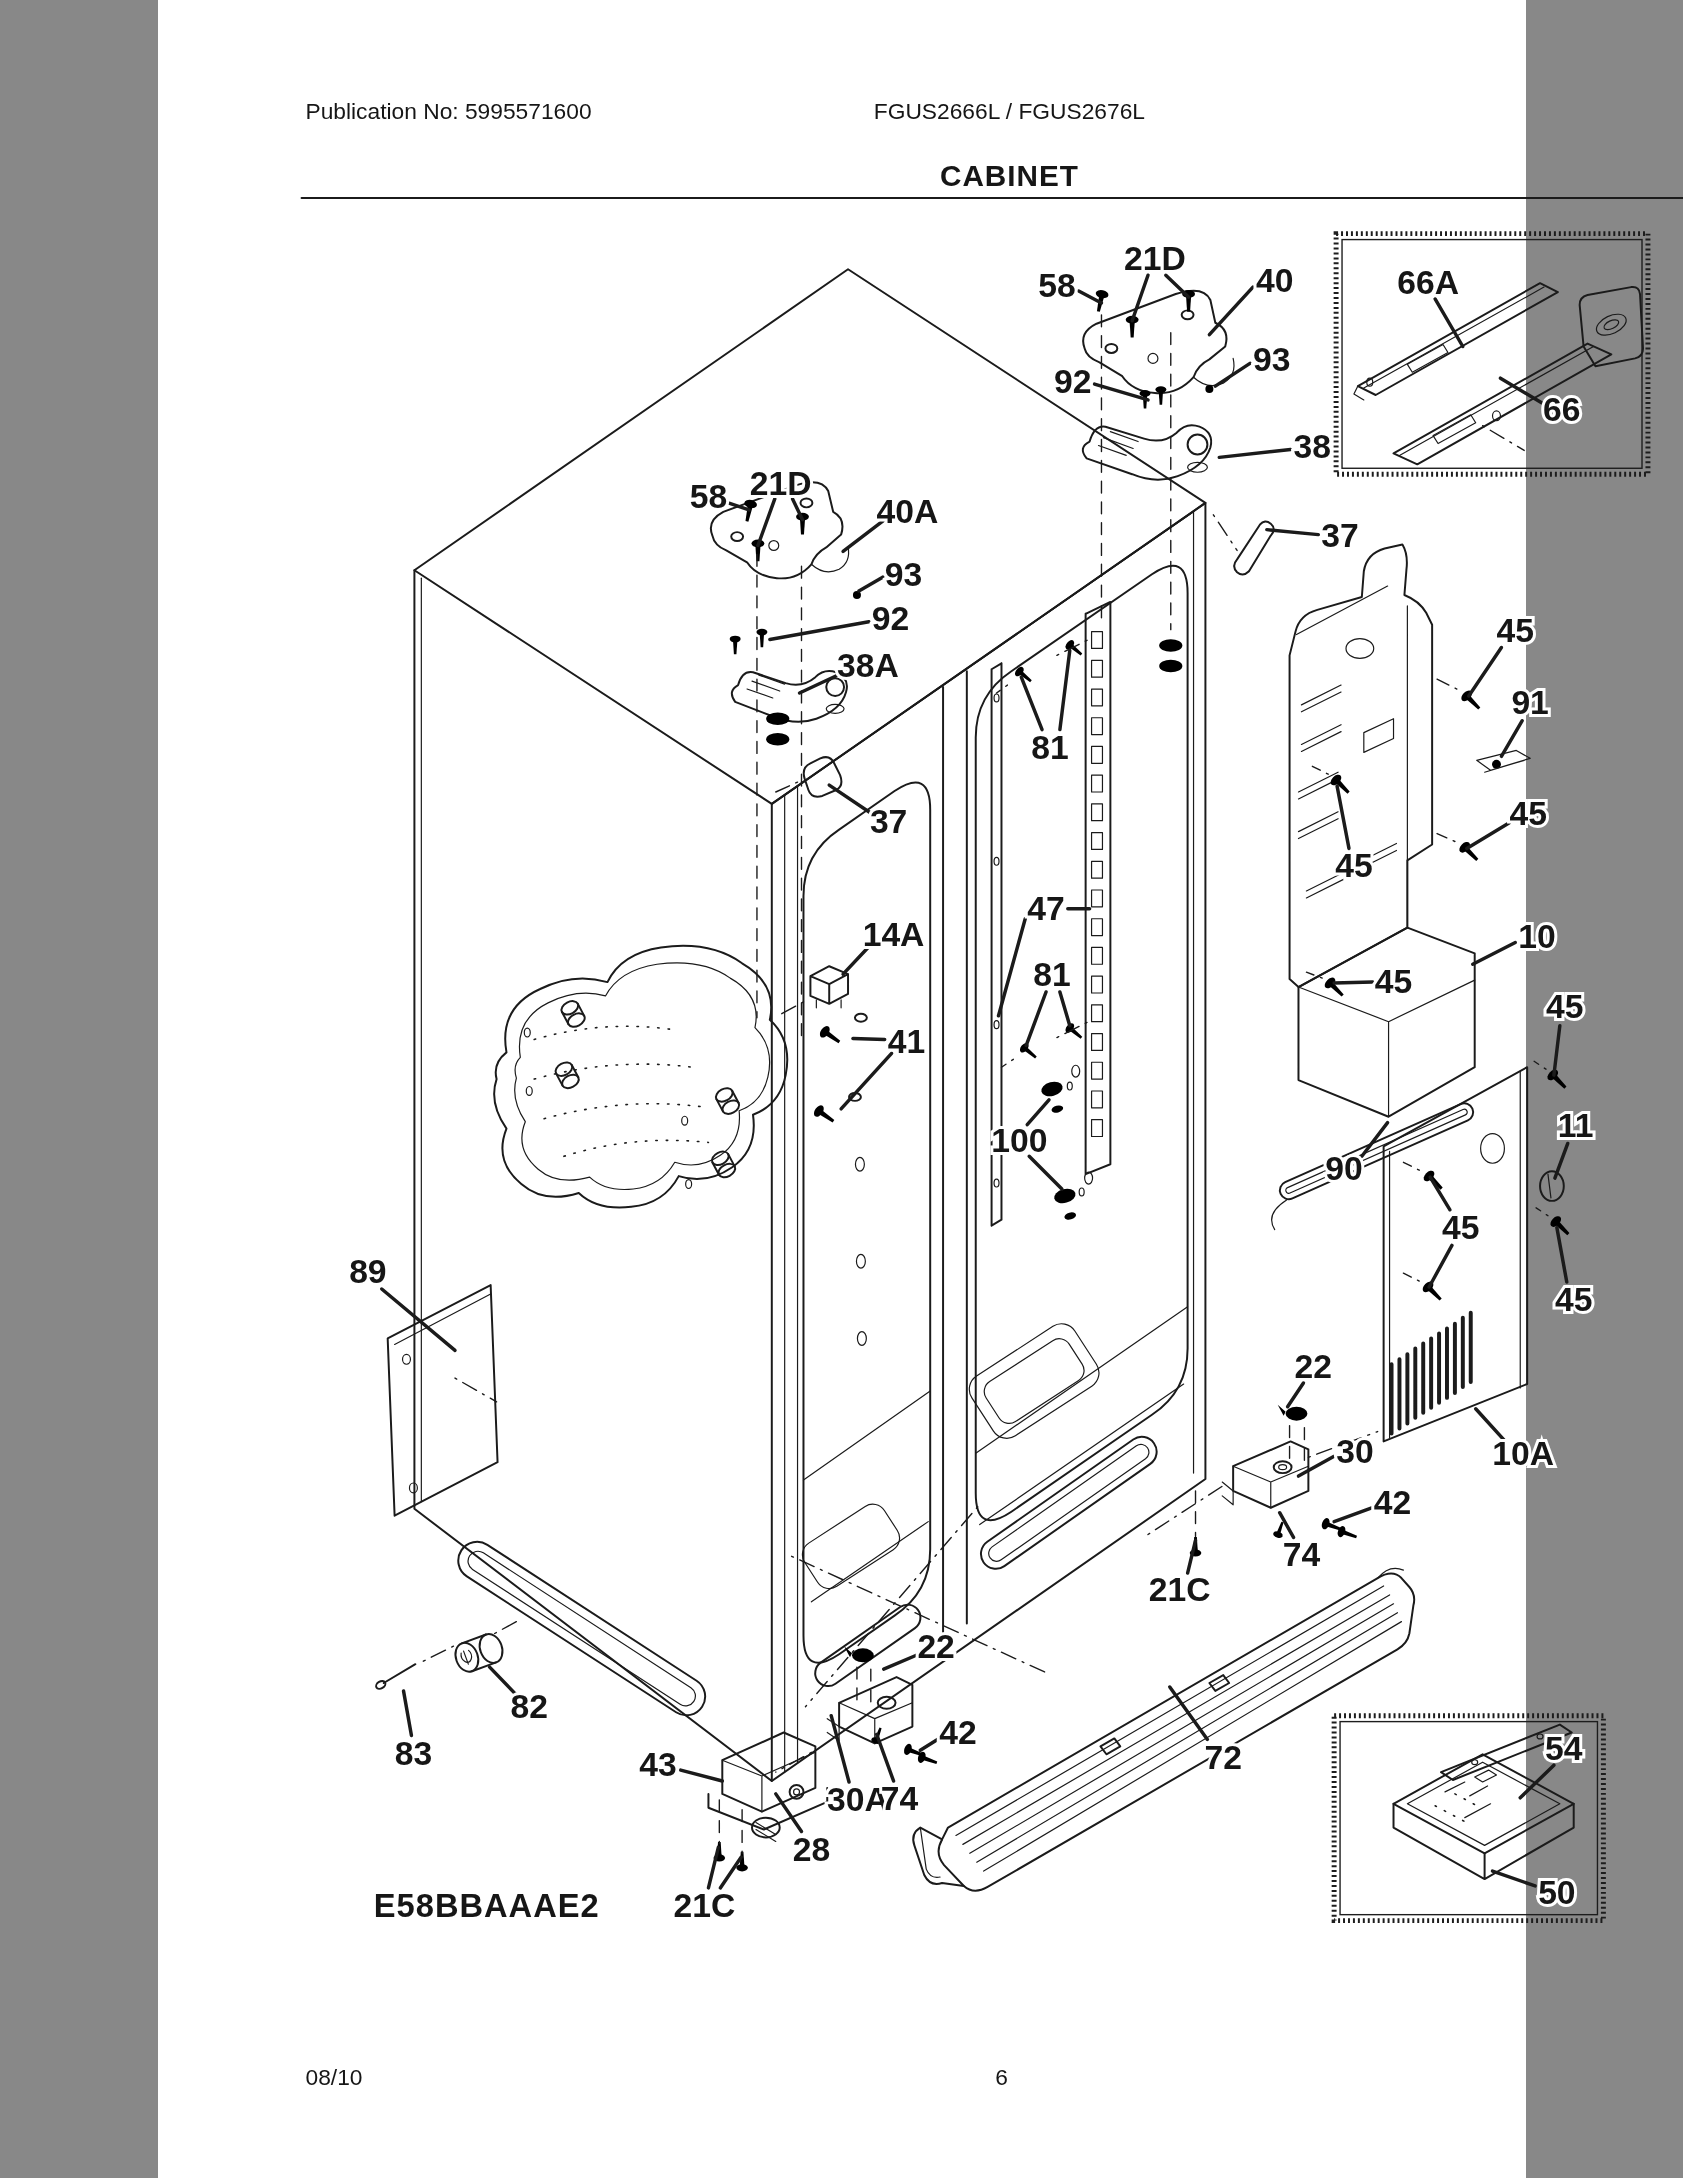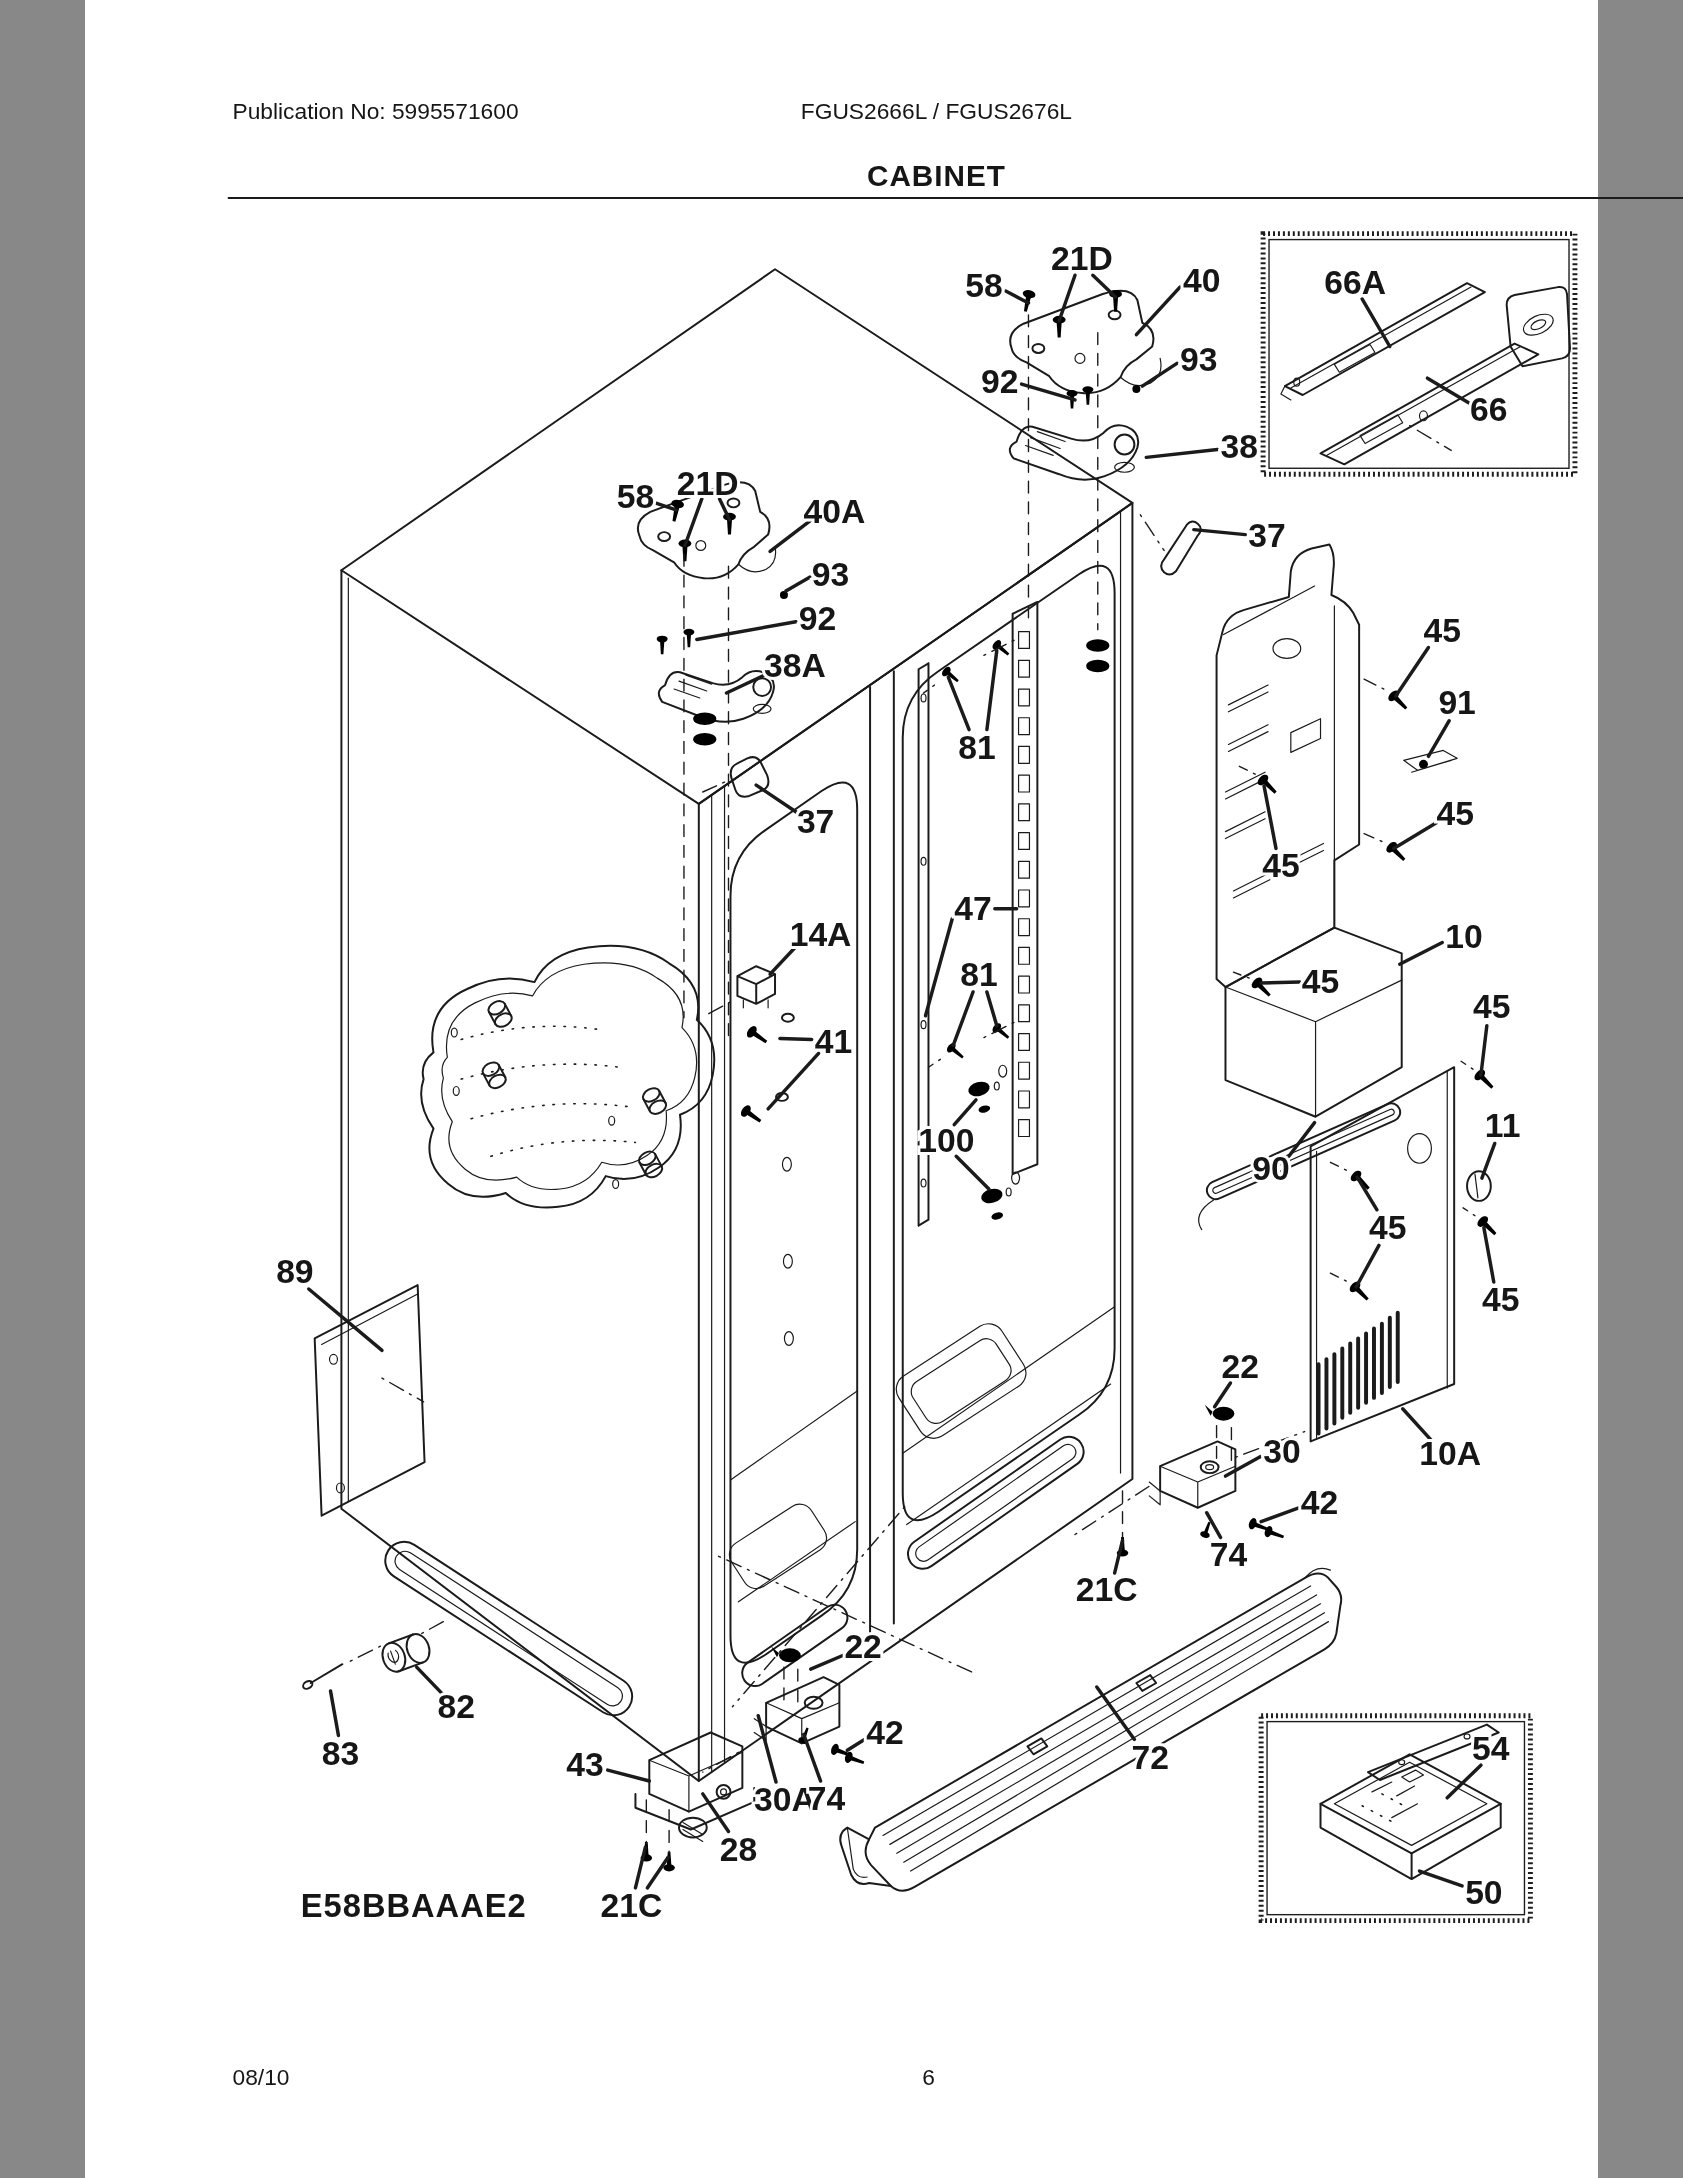--- a/index.html
+++ b/index.html
@@ -1,16 +1,16 @@
 <!DOCTYPE html>
 <html><head>
 <meta charset="utf-8">
 <style>
   html,body{margin:0;padding:0;background:#888;}
-  .page{position:relative;width:1513px;height:2178px;background:#ffffff;margin:0 auto;
+  .page{position:relative;width:1368px;height:2178px;background:#ffffff;margin:0 auto;
         font-family:"Liberation Sans", sans-serif;}
   svg{position:absolute;left:0;top:0;}
   
   .art path,.art line,.art rect,.art ellipse,.art circle,.art polyline{
       fill:none;stroke:#1b1b1b;stroke-width:2;stroke-linejoin:round;stroke-linecap:round;}
   .art .thin{stroke-width:1.2;}
   .art .dash{stroke-dasharray:12 9;stroke-width:1.4;}
   .art .dashdot{stroke-dasharray:2 7 16 7;stroke-width:1.4;}
   .art .dots{stroke-dasharray:1.5 9;stroke-width:1.6;}
   .art .slat{stroke-width:4;}

